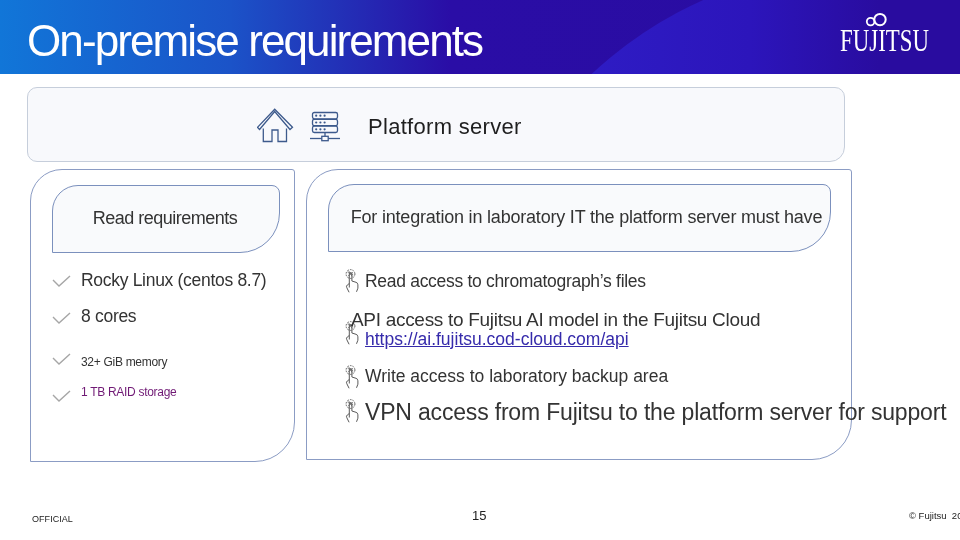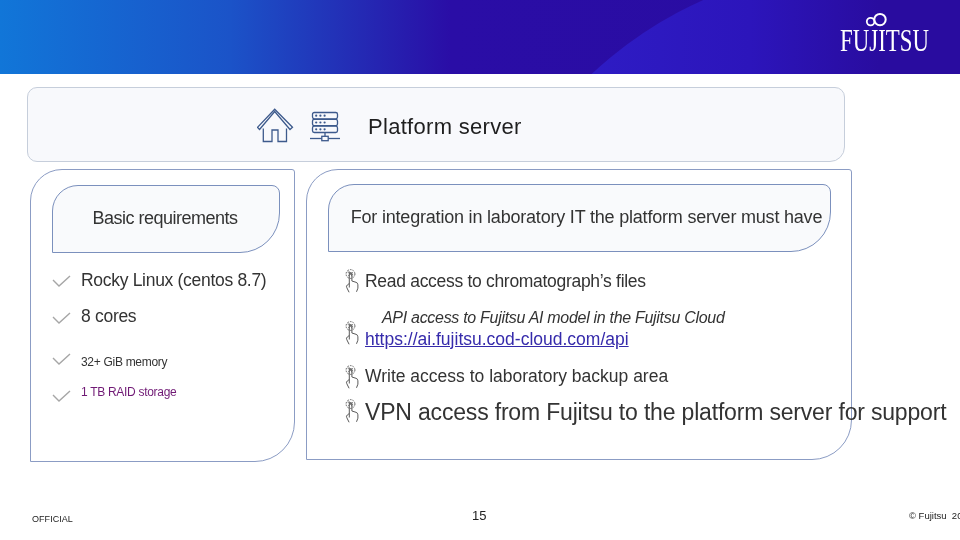--- a/index.html
+++ b/index.html
@@ -15,20 +15,21 @@
   <svg width="960" height="74" style="position:absolute;left:0;top:0;">
     <defs>
       <linearGradient id="arcg" x1="590" y1="0" x2="880" y2="0" gradientUnits="userSpaceOnUse">
         <stop offset="0" stop-color="#2e1cc4"></stop>
         <stop offset="0.55" stop-color="#2c15bb"></stop>
         <stop offset="1" stop-color="#290c9f"></stop>
       </linearGradient>
     </defs>
     <circle cx="868" cy="370" r="405" fill="url(#arcg)"></circle>
   </svg>
+  <div class="abs" style="left:27px;top:16px;width:700px;font-size:44px;letter-spacing:-1.9px;color:#ffffff;">On-premise requirements</div>
 
   <svg width="120" height="70" style="position:absolute;left:828px;top:0;">
     <circle cx="42.6" cy="21.6" r="3.8" fill="none" stroke="#ffffff" stroke-width="1.8"></circle>
     <circle cx="52" cy="19.6" r="5.7" fill="none" stroke="#ffffff" stroke-width="2"></circle>
     <g transform="translate(12,50.5) scale(0.7265,1)">
         <text x="0" y="0" font-family="Liberation Serif, serif" font-size="31.5" fill="#ffffff">FUJITSU</text>
       </g>
   </svg>
 </div>
 
@@ -62,21 +63,21 @@
       <circle cx="15.6" cy="19.3" r="1.1"></circle>
   </g>
 </svg>
 <div class="abs" style="left:368px;top:114px;font-size:22px;color:#1f1f1f;letter-spacing:0.3px;">Platform server</div>
 
 <div class="abs" style="left:29.5px;top:169px;width:263px;height:291px;border:1px solid #8b9cc4;
      border-radius:32px 3px 40px 0;background:#ffffff;"></div>
 <div class="abs" style="left:52px;top:184.5px;width:226px;height:66px;border:1px solid #7b90bd;
      border-radius:26px 8px 40px 0;background:#f9fafc;"></div>
 <div class="abs" style="left:52px;top:184.5px;width:226px;height:66px;line-height:66px;text-align:center;
-     font-size:18px;letter-spacing:-0.5px;color:#333333;">Basic requirements</div>
+     font-size:18px;letter-spacing:-0.5px;color:#333333;">Read requirements</div>
 
 <svg class="abs" style="left:51px;top:272px;" width="21" height="16" viewBox="0 0 21 16">
     <path d="M2,8 L8,14 L19,4" fill="none" stroke="#a6a6a6" stroke-width="1.4"></path>
   </svg>
 <div class="abs" style="left:81px;top:270px;font-size:17.5px;letter-spacing:-0.3px;color:#333333;">Rocky Linux (centos 8.7)</div>
 
 <svg class="abs" style="left:51px;top:308.5px;" width="21" height="16" viewBox="0 0 21 16">
     <path d="M2,8 L8,14 L19,4" fill="none" stroke="#a6a6a6" stroke-width="1.4"></path>
   </svg>
 <div class="abs" style="left:81px;top:306px;font-size:17.5px;letter-spacing:-0.3px;color:#333333;">8 cores</div>
@@ -109,21 +110,21 @@
 <div class="abs" style="left:365px;top:271px;font-size:17.5px;letter-spacing:-0.3px;color:#333333;">Read access to chromatograph’s files</div>
 
 <svg class="abs" style="left:343px;top:318px;" width="19" height="30" viewBox="0 0 19 30">
   <g fill="none" stroke="#5a5a5a" stroke-width="1">
     <circle cx="7.5" cy="8" r="4.4" stroke-dasharray="1.6 1.2"></circle>
       <path d="M4.6,6.2 l5.6,2.8 M5,10 l5,-3.8 M5.6,4.8 l3.6,5.8" stroke-width="0.7"></path>
     <path d="M6.3,21.5 V7.8 a1.3,1.3 0 0 1 2.6,0 V15 l4.1,1.3 a2.6,2.6 0 0 1 1.9,2.5 v3.4 l-1.4,3.6"></path>
     <path d="M6.3,17.5 l-1.9,1.4 a2.2,2.2 0 0 0 -0.6,2.8 l2.3,4.6"></path>
   </g>
 </svg>
-<div class="abs" style="left:382px;top:309px;font-size:16px;letter-spacing:-0.3px;color:#333333;font-style:italic;">API access to Fujitsu AI model in the Fujitsu Cloud</div>
+<div class="abs" style="left:351px;top:309px;font-size:19px;letter-spacing:-0.3px;color:#333333;">API access to Fujitsu AI model in the Fujitsu Cloud</div>
 <div class="abs" style="left:365px;top:329px;font-size:17.5px;letter-spacing:0px;color:#352aab;text-decoration:underline;text-align:center;">https://ai.fujitsu.cod-cloud.com/api</div>
 
 <svg class="abs" style="left:343px;top:362px;" width="19" height="30" viewBox="0 0 19 30">
   <g fill="none" stroke="#5a5a5a" stroke-width="1">
     <circle cx="7.5" cy="8" r="4.4" stroke-dasharray="1.6 1.2"></circle>
       <path d="M4.6,6.2 l5.6,2.8 M5,10 l5,-3.8 M5.6,4.8 l3.6,5.8" stroke-width="0.7"></path>
     <path d="M6.3,21.5 V7.8 a1.3,1.3 0 0 1 2.6,0 V15 l4.1,1.3 a2.6,2.6 0 0 1 1.9,2.5 v3.4 l-1.4,3.6"></path>
     <path d="M6.3,17.5 l-1.9,1.4 a2.2,2.2 0 0 0 -0.6,2.8 l2.3,4.6"></path>
   </g>
 </svg>

